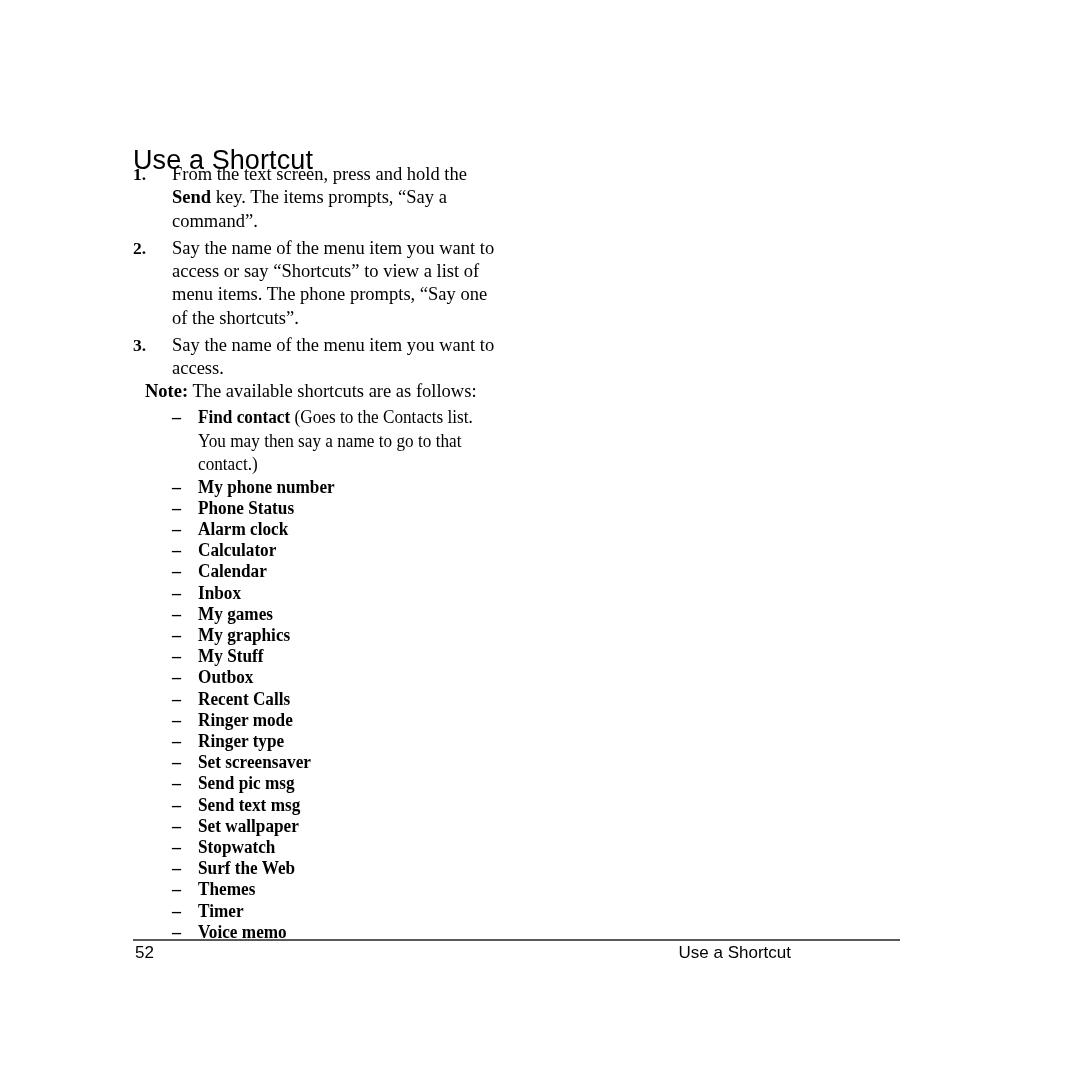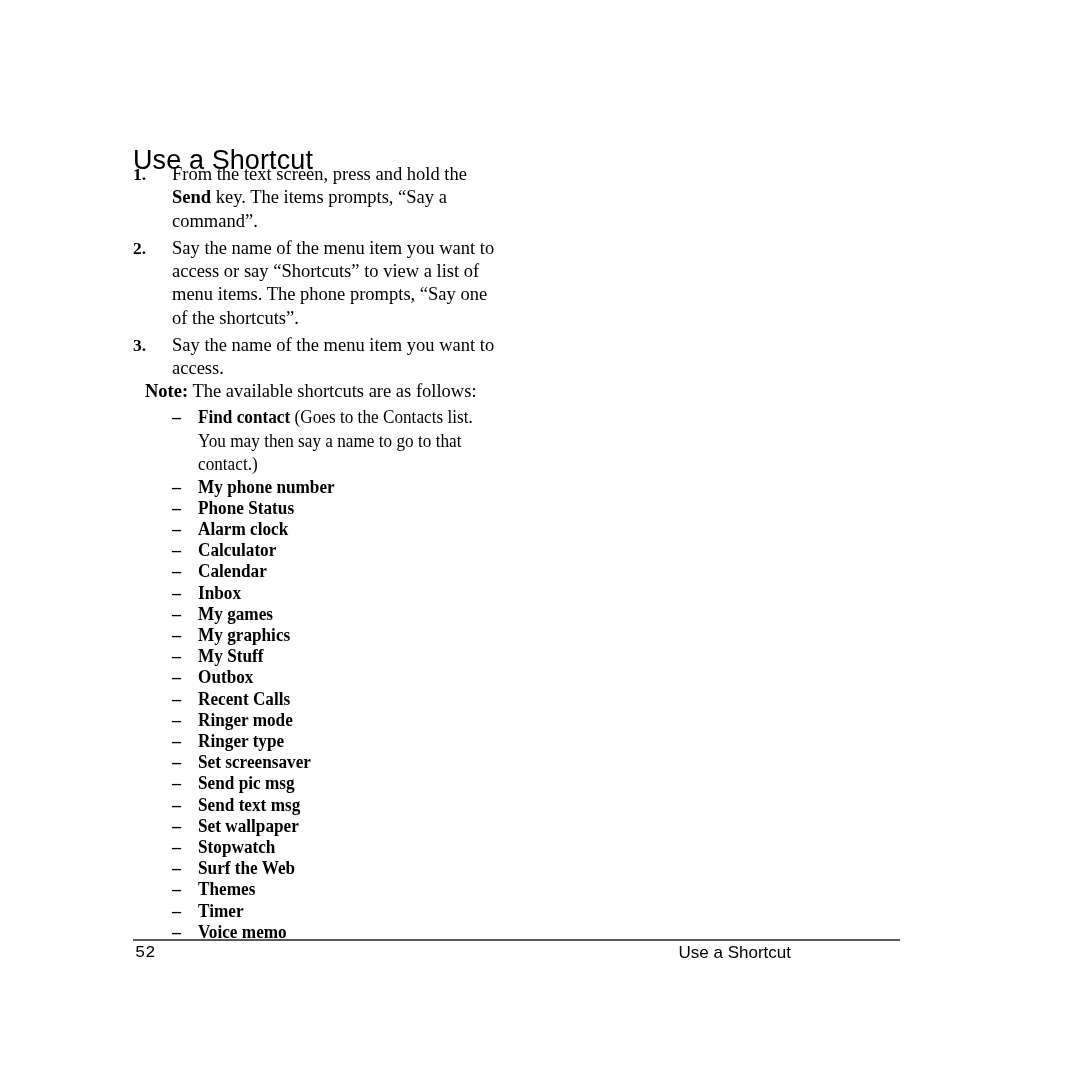--- a/index.html
+++ b/index.html
@@ -133,21 +133,21 @@
     left: 133px;
     top: 939px;
     width: 767px;
     height: 2px;
     background: #595959;
   }
   .footer-page-num {
     position: absolute;
     left: 135px;
     top: 943px;
-    font-family: Liberation Mono, monospace;
+    font-family: Liberation Sans, sans-serif;
     font-size: 17px;
     color: #000;
   }
   .footer-title {
     position: absolute;
     right: 180px;
     top: 943px;
     font-family: "Liberation Sans", sans-serif;
     font-size: 17px;
     color: #000;

